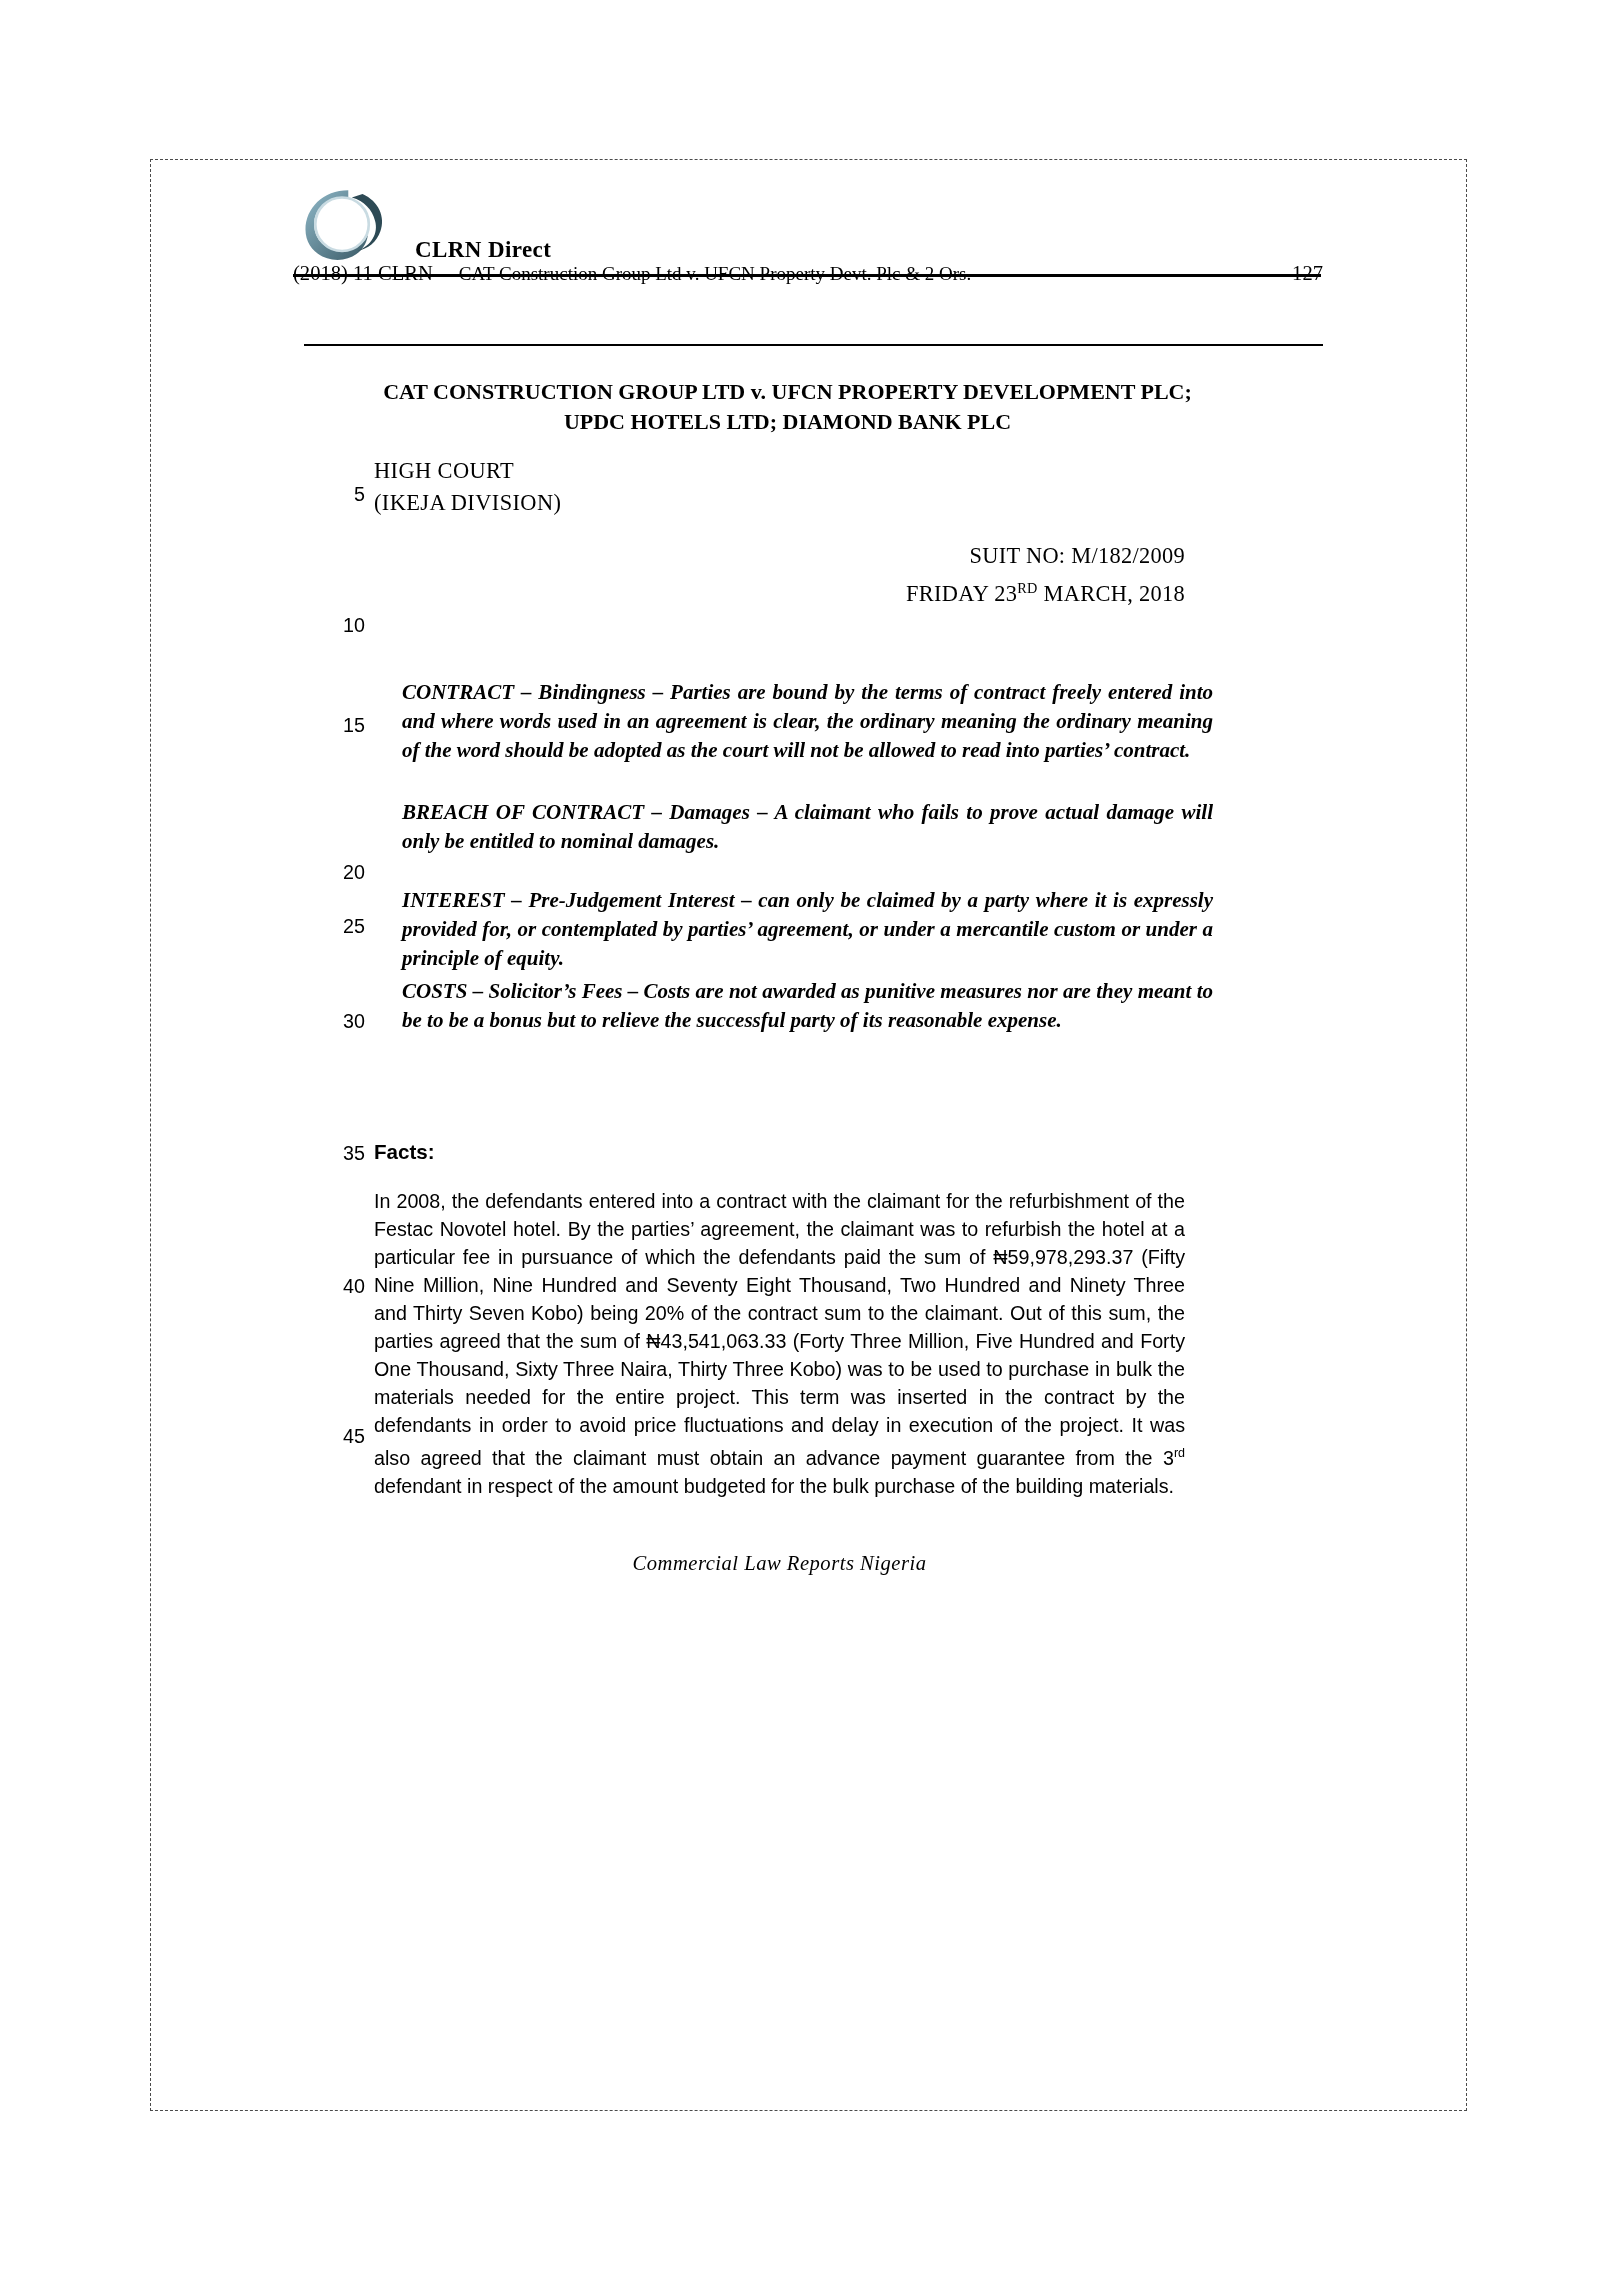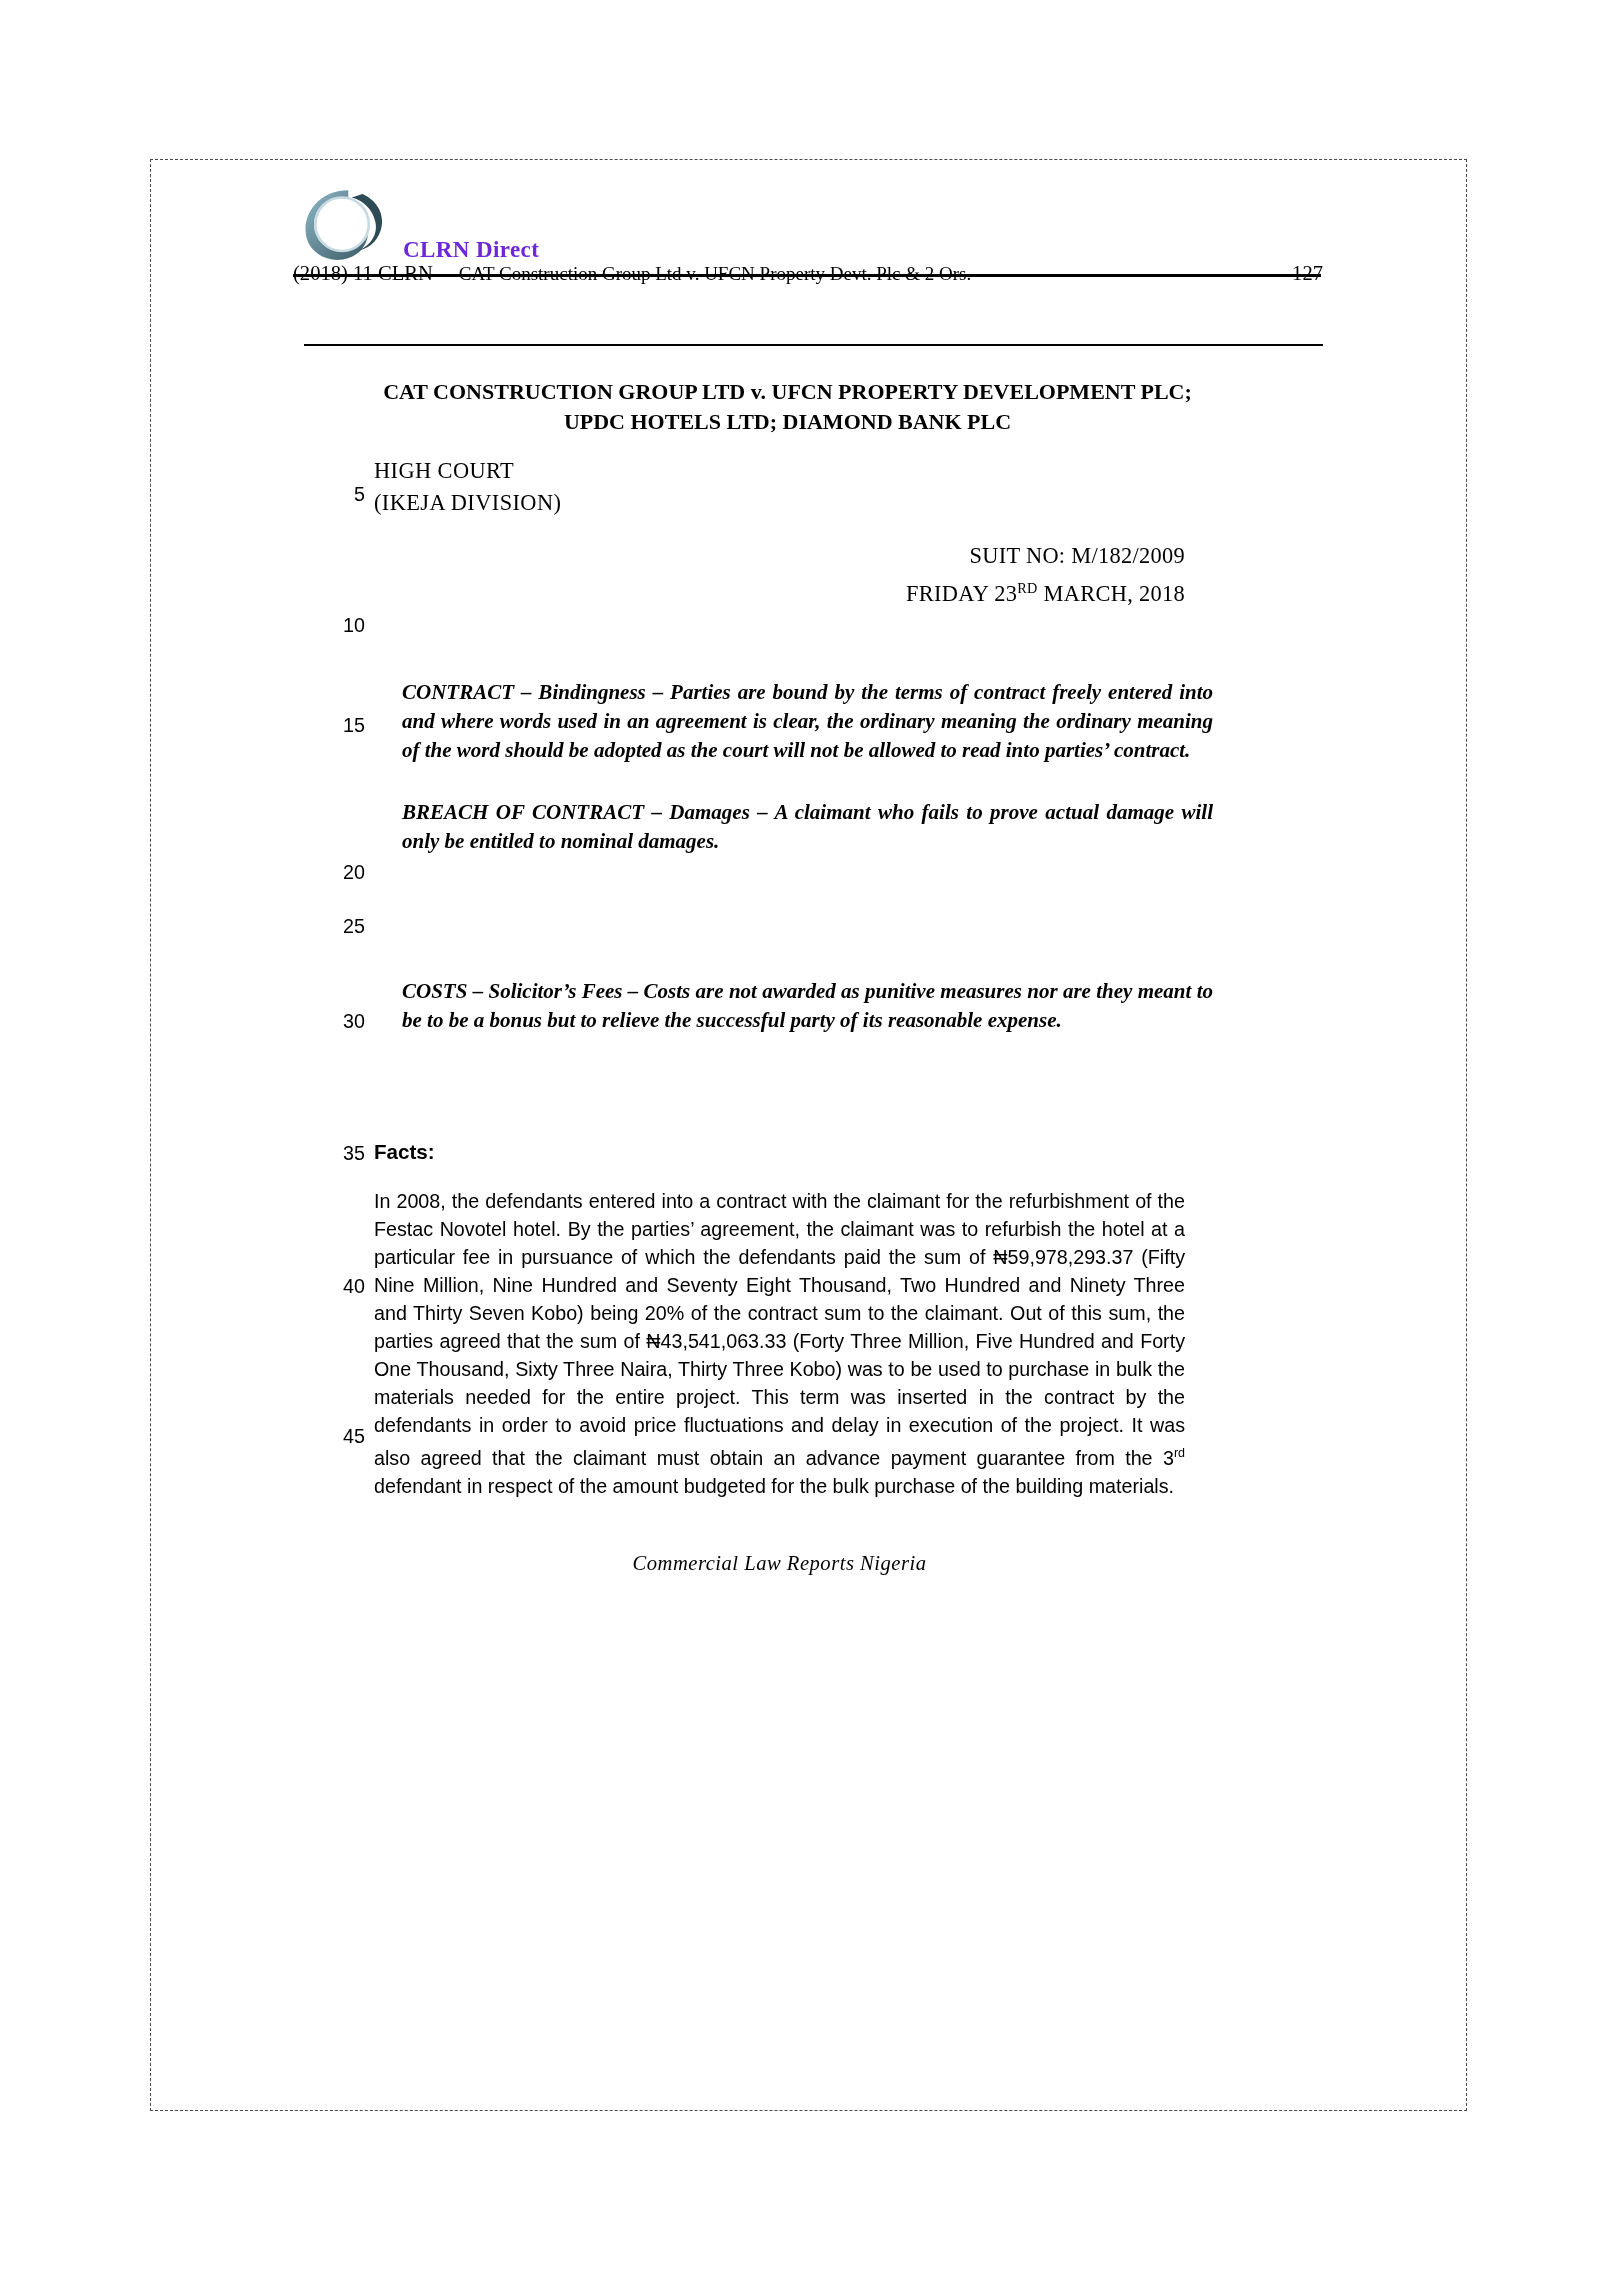--- a/index.html
+++ b/index.html
@@ -50,27 +50,27 @@
     left: 0px;
     top: 0px;
     width: 107px;
     height: 90px;
   }
   .logo-svg {
     display: block;
   }
   .brand-name {
     position: absolute;
-    left: 110px;
+    left: 122px;
     top: 56px;
     font-family: "Liberation Serif", serif;
     font-weight: bold;
     font-size: 23px;
     letter-spacing: 0.4px;
-    color: #6d28d9;
+    color: #000000;
     text-align: center;
   }
   .masthead-rule {
     position: absolute;
     left: 0px;
     top: 93px;
     width: 1028px;
     height: 2.7px;
     background: #000000;
   }
@@ -259,20 +259,21 @@
   </div>
 
   <div class="suit">
     <div>SUIT NO: M/182/2009</div>
     <div><span>FRIDAY 23</span><sup>RD</sup><span> MARCH, 2018</span></div>
   </div>
 
 
   <div class="headnote" style="top:519px;">CONTRACT – Bindingness – Parties are bound by the terms of contract freely entered into and where words used in an agreement is clear, the ordinary meaning the ordinary meaning of the word should be adopted as the court will not be allowed to read into parties’ contract.</div>
   <div class="headnote" style="top:639px;">BREACH OF CONTRACT – Damages – A claimant who fails to prove actual damage will only be entitled to nominal damages.</div>
+  <div class="headnote" style="top:727px;">INTEREST – Pre-Judgement Interest – can only be claimed by a party where it is expressly provided for, or contemplated by parties’ agreement, or under a mercantile custom or under a principle of equity.</div>
   <div class="headnote" style="top:818px;">COSTS – Solicitor’s Fees – Costs are not awarded as punitive measures nor are they meant to be to be a bonus but to relieve the successful party of its reasonable expense.</div>
 
   <div class="facts-h" style="top:981px;">Facts:</div>
 
   <div class="facts-body" style="top:1028px;"><span>In 2008, the defendants entered into a contract with the claimant for the refurbishment of the Festac Novotel hotel. By the parties’ agreement, the claimant was to refurbish the hotel at a particular fee in pursuance of which the defendants paid the sum of ₦59,978,293.37 (Fifty Nine Million, Nine Hundred and Seventy Eight Thousand, Two Hundred and Ninety Three and Thirty Seven Kobo) being 20% of the contract sum to the claimant. Out of this sum, the parties agreed that the sum of ₦43,541,063.33 (Forty Three Million, Five Hundred and Forty One Thousand, Sixty Three Naira, Thirty Three Kobo) was to be used to purchase in bulk the materials needed for the entire project. This term was inserted in the contract by the defendants in order to avoid price fluctuations and delay in execution of the project. It was also agreed that the claimant must obtain an advance payment guarantee from the 3</span><sup>rd</sup><span> defendant in respect of the amount budgeted for the bulk purchase of the building materials.</span></div>
 
   <div class="footer-note" style="top:1393px;">Commercial Law Reports Nigeria</div>
 
 </div>
 

